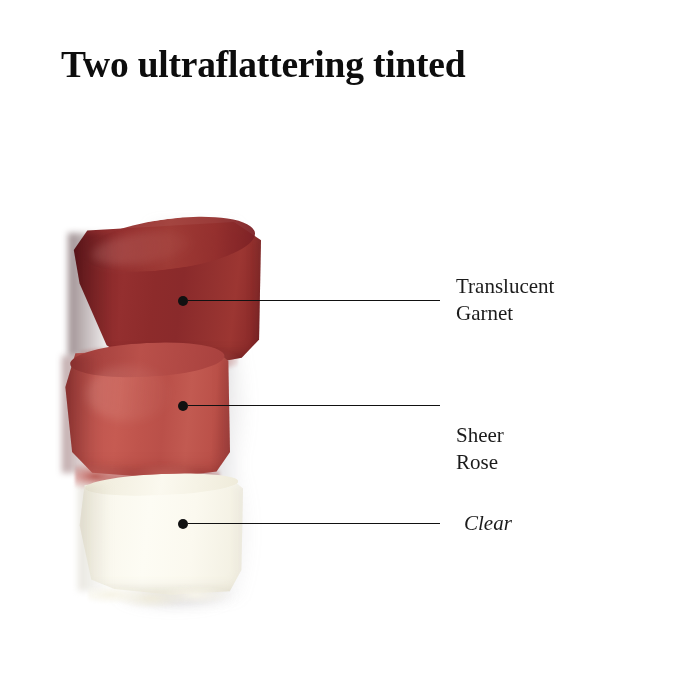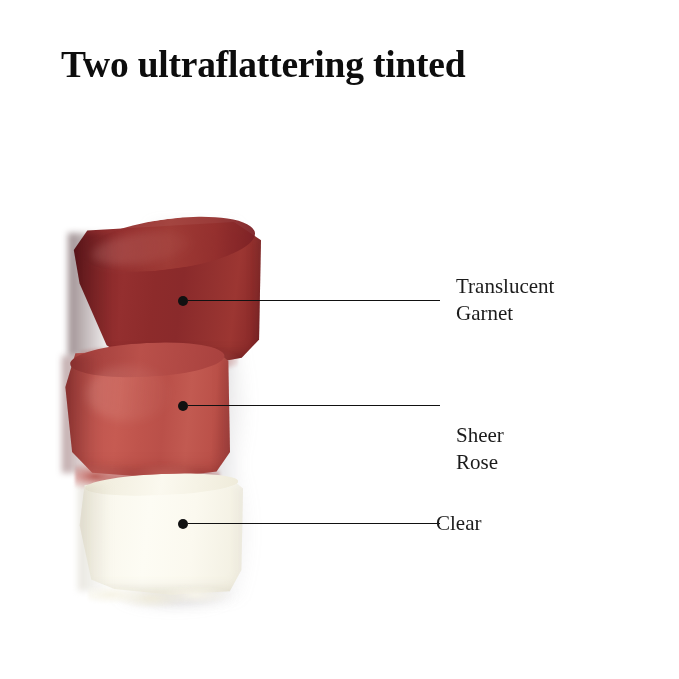--- a/index.html
+++ b/index.html
@@ -277,21 +277,21 @@
   .c-garnet .dot    { left: 178px; top: 296px; }
   .c-garnet .leader { left: 188px; top: 300px; width: 252px; }
   .c-garnet .label  { left: 456px; top: 273px; }
   
   .c-rose .dot    { left: 178px; top: 401px; }
   .c-rose .leader { left: 188px; top: 405px; width: 252px; }
   .c-rose .label  { left: 456px; top: 380px; margin-top: 42px; }
   
   .c-clear .dot    { left: 178px; top: 519px; }
   .c-clear .leader { left: 188px; top: 523px; width: 252px; }
-  .c-clear .label  { left: 436px; top: 510px; }
+  .c-clear .label  { left: 464px; top: 510px; font-style: italic; }
 </style>
 </head>
 <body>
 
 <div id="page">
 
   <div class="headline">
     <span class="headline-line">Two ultraflattering tinted</span>
   </div>
 

